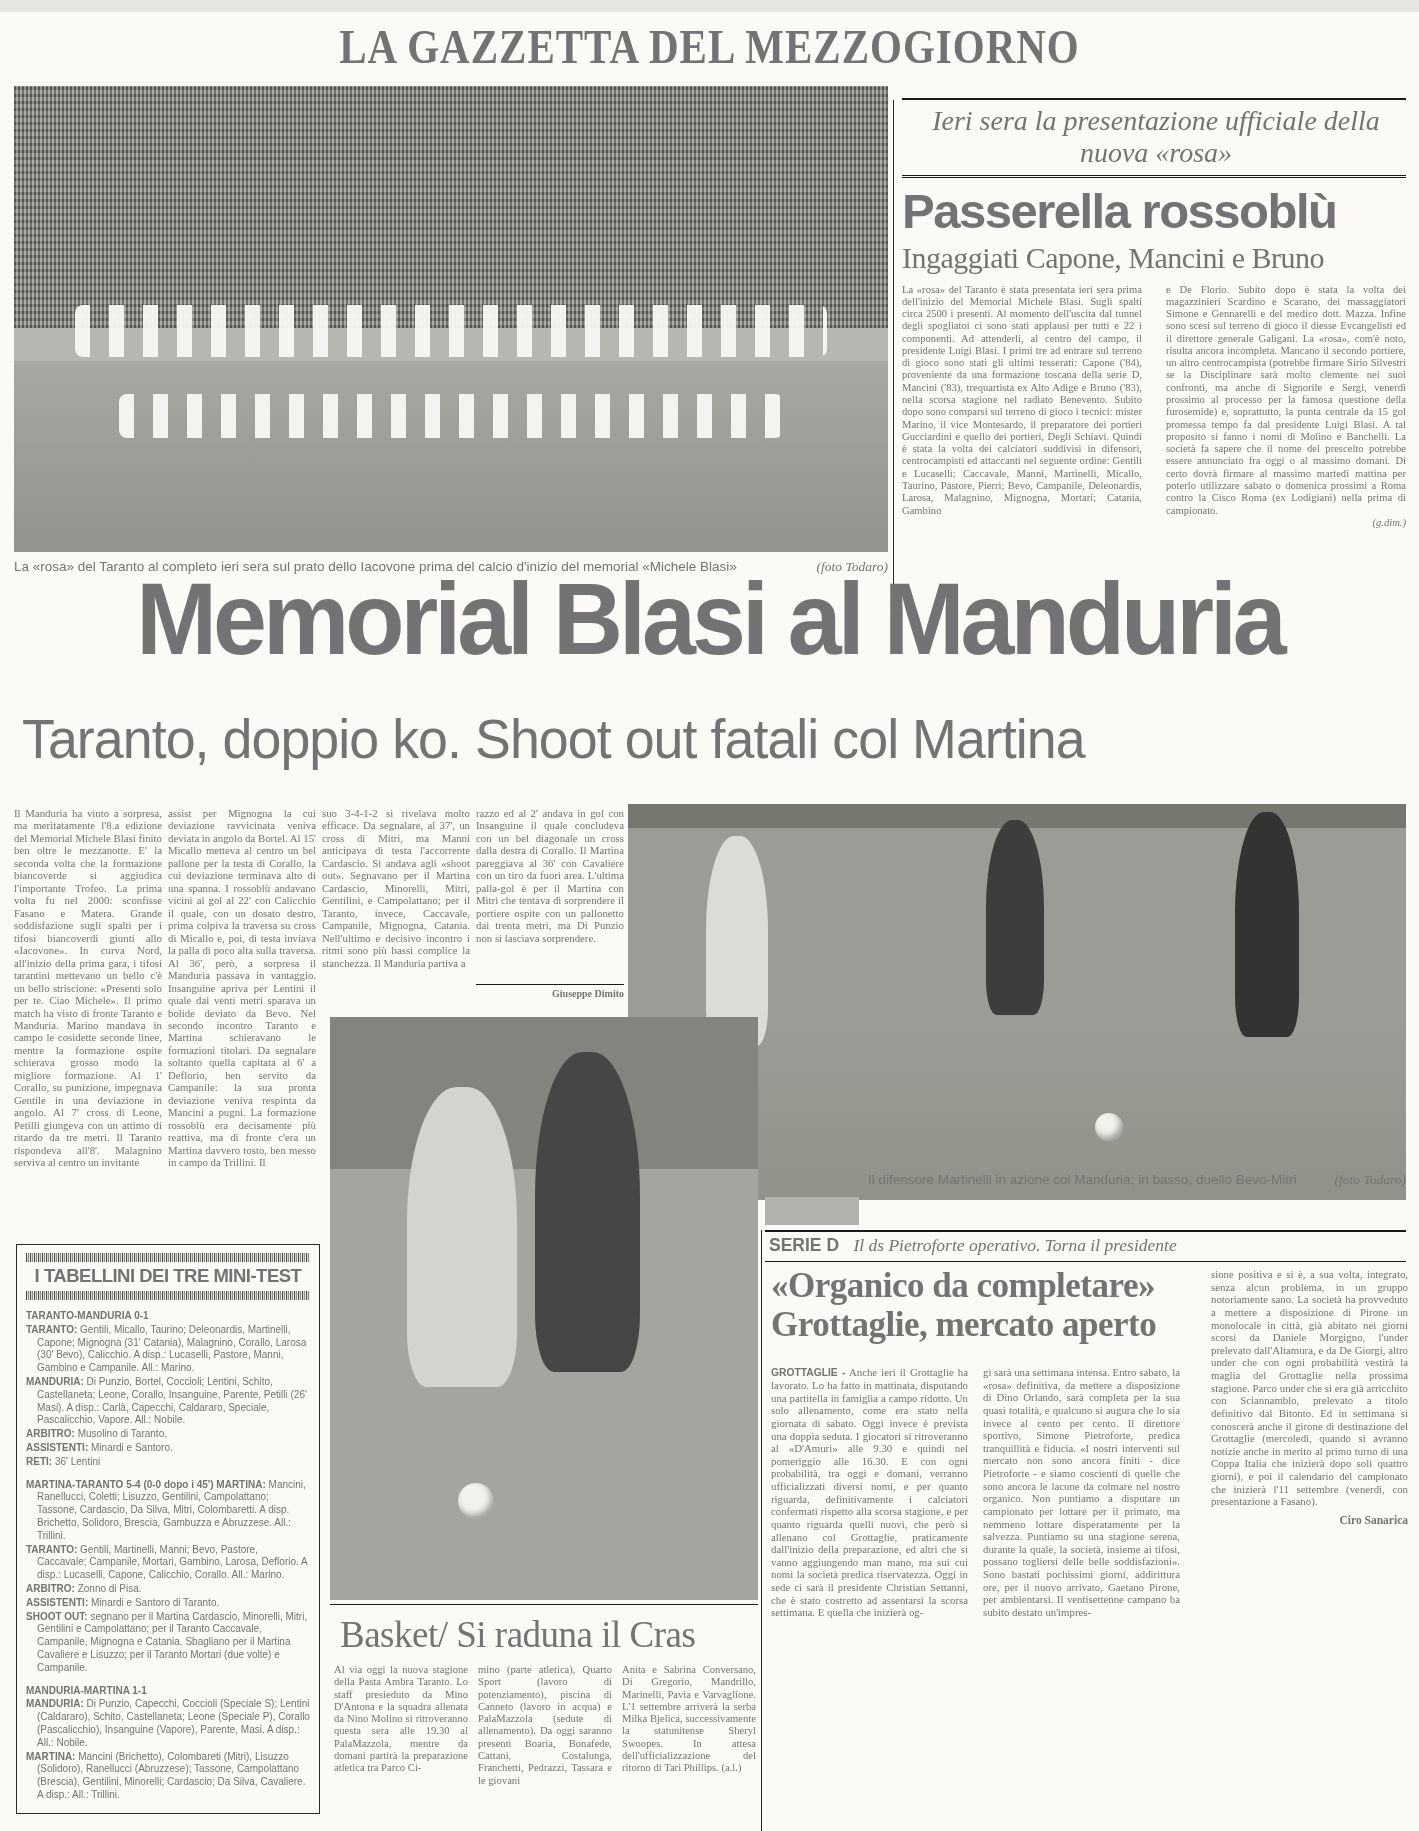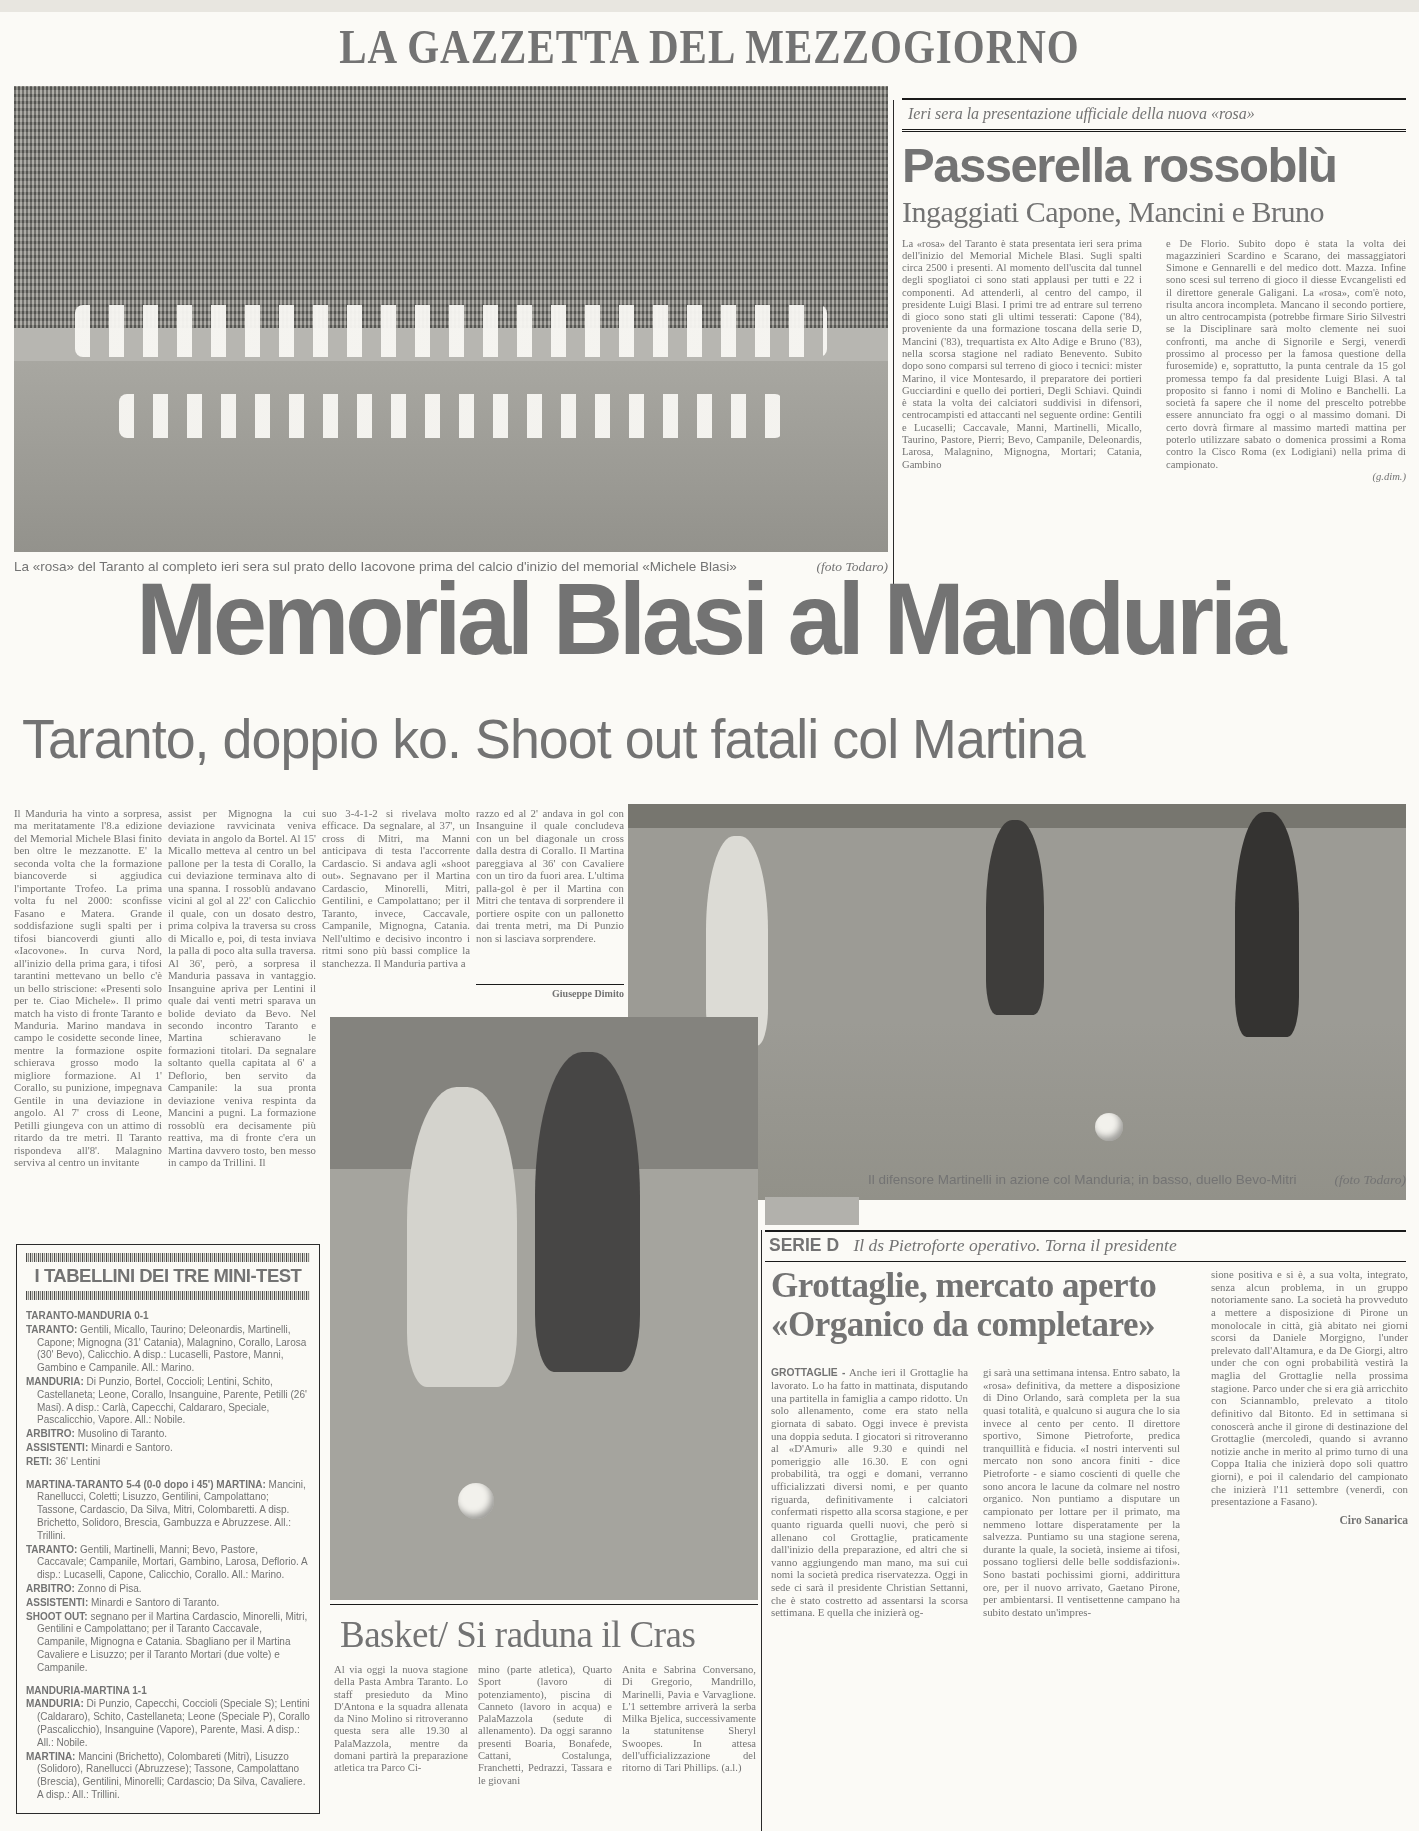--- a/index.html
+++ b/index.html
@@ -31,21 +31,21 @@
     border-radius:8px;}
   .row-standing{top:47%;height:52px;}
   .row-crouching{top:66%;height:44px;left:12%;width:76%;}
   .caption-row{display:flex;justify-content:space-between;align-items:baseline;
     font-size:13.5px;font-family:"Liberation Sans",sans-serif;}
   .caption-row .credit{font-style:italic;font-family:"Liberation Serif",serif;}
   .vrule{background:#2a2a2a;width:1px;}
   
   .tr-article{left:902px;top:86px;width:504px;height:489px;}
   .kicker{border-top:2px solid #1a1a1a;border-bottom:3px double #1a1a1a;
-    font-style:italic;font-size:16px;padding:5px 2px 6px 6px;}
+    font-style:italic;font-size:28px;padding:5px 2px 6px 6px;text-align:center;}
   .tr-headline{font-family:"Liberation Sans",sans-serif;font-weight:bold;
     font-size:49px;letter-spacing:-1.5px;margin-top:9px;line-height:1.0;}
   .tr-subhead{font-size:30px;margin-top:6px;letter-spacing:-0.5px;line-height:1.05;}
   .tr-cols{display:flex;gap:24px;margin-top:10px;}
   .tr-col{width:246px;height:312px;overflow:hidden;text-align:justify;
     font-size:10.6px;line-height:1.16;}
   .signoff{text-align:right;font-style:italic;}
   
   .main-headline{left:0;top:556px;width:100%;text-align:center;
     font-family:"Liberation Sans",sans-serif;font-weight:bold;font-size:97px;
@@ -201,22 +201,22 @@
     </div>
   </div>
 
   <div class="abs vrule sd-vrule"></div>
   <div class="abs serie-d">
     <div class="sd-kicker">
       <span class="lbl">SERIE D</span>
       <span class="txt">Il ds Pietroforte operativo. Torna il presidente</span>
     </div>
     <div class="sd-headline">
+      <div>«Organico da completare»</div>
       <div>Grottaglie, mercato aperto</div>
-      <div>«Organico da completare»</div>
     </div>
     <div class="sd-col sd-col1">
       <span class="lead-label">GROTTAGLIE -</span>
       <span>Anche ieri il Grottaglie ha lavorato. Lo ha fatto in mattinata, disputando una partitella in famiglia a campo ridotto. Un solo allenamento, come era stato nella giornata di sabato. Oggi invece è prevista una doppia seduta. I giocatori si ritroveranno al «D'Amuri» alle 9.30 e quindi nel pomeriggio alle 16.30. E con ogni probabilità, tra oggi e domani, verranno ufficializzati diversi nomi, e per quanto riguarda, definitivamente i calciatori confermati rispetto alla scorsa stagione, e per quanto riguarda quelli nuovi, che però si allenano col Grottaglie, praticamente dall'inizio della preparazione, ed altri che si vanno aggiungendo man mano, ma sui cui nomi la società predica riservatezza. Oggi in sede ci sarà il presidente Christian Settanni, che è stato costretto ad assentarsi la scorsa settimana. E quella che inizierà og-</span>
     </div>
     <div class="sd-col sd-col2">gi sarà una settimana intensa. Entro sabato, la «rosa» definitiva, da mettere a disposizione di Dino Orlando, sarà completa per la sua quasi totalità, e qualcuno si augura che lo sia invece al cento per cento. Il direttore sportivo, Simone Pietroforte, predica tranquillità e fiducia. «I nostri interventi sul mercato non sono ancora finiti - dice Pietroforte - e siamo coscienti di quelle che sono ancora le lacune da colmare nel nostro organico. Non puntiamo a disputare un campionato per lottare per il primato, ma nemmeno lottare disperatamente per la salvezza. Puntiamo su una stagione serena, durante la quale, la società, insieme ai tifosi, possano togliersi delle belle soddisfazioni». Sono bastati pochissimi giorni, addirittura ore, per il nuovo arrivato, Gaetano Pirone, per ambientarsi. Il ventisettenne campano ha subito destato un'impres-</div>
     <div class="sd-col sd-col3">
       <span>sione positiva e si è, a sua volta, integrato, senza alcun problema, in un gruppo notoriamente sano. La società ha provveduto a mettere a disposizione di Pirone un monolocale in città, già abitato nei giorni scorsi da Daniele Morgigno, l'under prelevato dall'Altamura, e da De Giorgi, altro under che con ogni probabilità vestirà la maglia del Grottaglie nella prossima stagione. Parco under che si era già arricchito con Sciannamblo, prelevato a titolo definitivo dal Bitonto. Ed in settimana si conoscerà anche il girone di destinazione del Grottaglie (mercoledì, quando si avranno notizie anche in merito al primo turno di una Coppa Italia che inizierà dopo soli quattro giorni), e poi il calendario del campionato che inizierà l'11 settembre (venerdì, con presentazione a Fasano).</span>
       <div class="sd-byline">Ciro Sanarica</div>
     </div>

